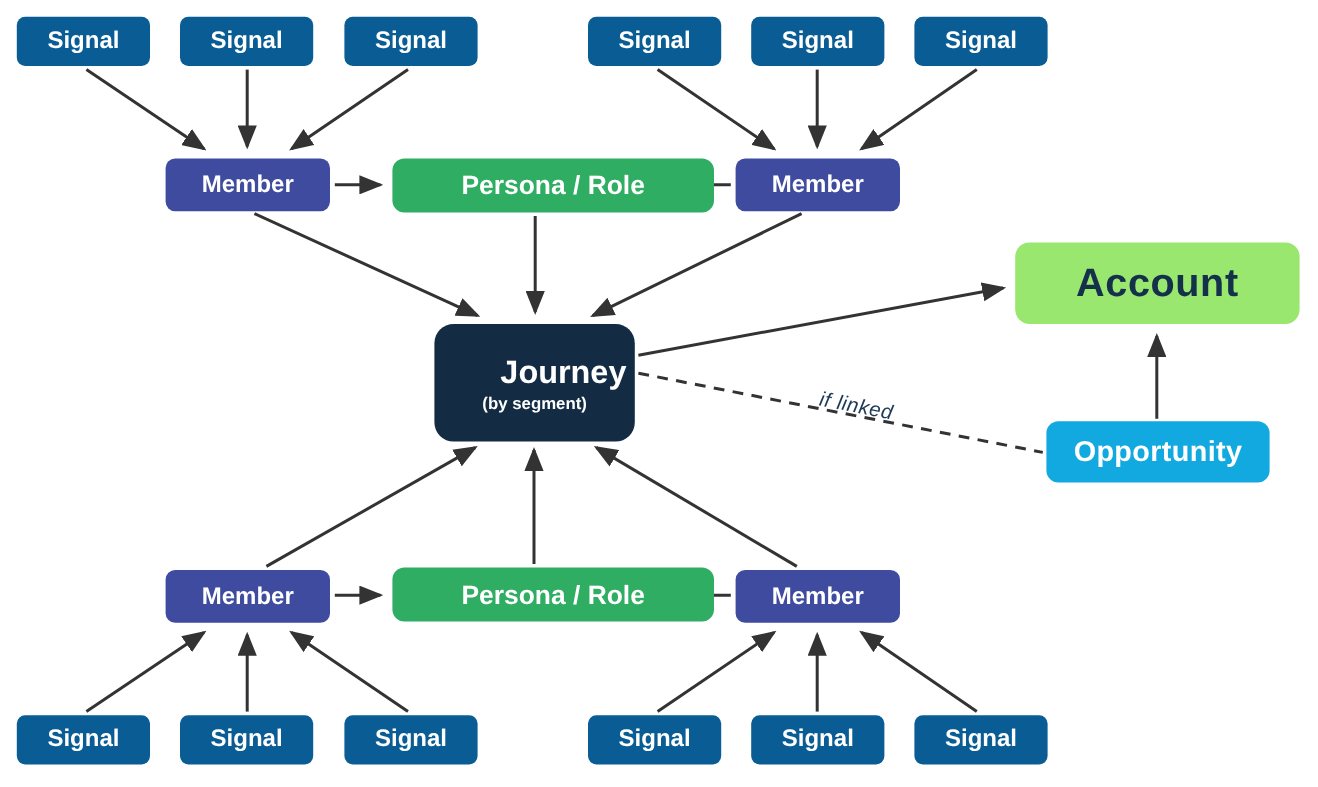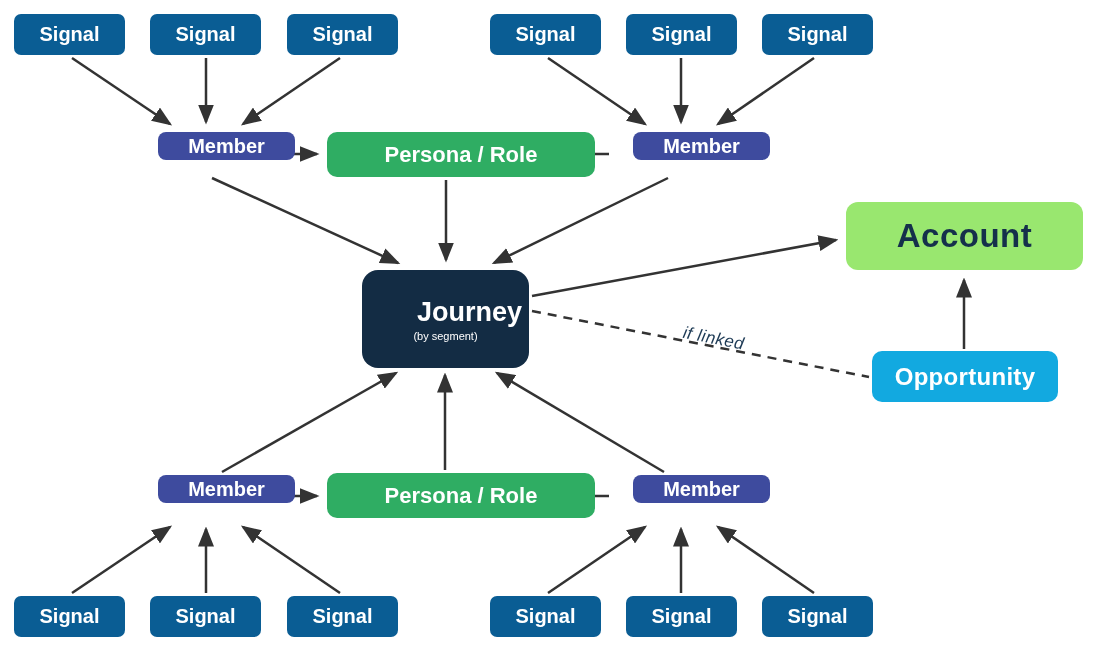--- a/index.html
+++ b/index.html
@@ -29,41 +29,40 @@
     box-sizing: border-box;
     text-align: right;
   }
   .signal {
     width: 111px; height: 41px;
     background: var(--c-signal, #0a5d94);
     border-radius: 7px;
     font-size: 20px;
   }
   .member {
-    width: 137px; height: 28px;
+    width: 137px; height: 44px;
     background: var(--c-member, #3e4b9e);
     border-radius: 8px;
     font-size: 20px;
-    margin-left: 20px;
   }
   .persona {
     width: 268px; height: 45px;
     background: var(--c-persona, #2fad63);
     border-radius: 10px;
     font-size: 22px;
   }
   .journey {
     left: 362px; top: 270px;
     width: 167px; height: 98px;
     background: var(--c-journey, #132c44);
     border-radius: 16px;
     flex-direction: column;
   }
   .journey .journey-title { font-size: 27px; font-weight: bold; line-height: 30px; margin-left: 48px; }
-  .journey .journey-sub { font-size: 11px; font-weight: normal; margin-top: 3px; }
+  .journey .journey-sub { font-size: 14px; font-weight: bold; margin-top: 3px; }
   .account {
     left: 846px; top: 202px;
     width: 237px; height: 68px;
     background: var(--c-account, #99e76f);
     color: var(--c-account_text, #15304b);
     border-radius: 12px;
     font-size: 33px;
     font-weight: bold;
     letter-spacing: 0.5px;
   }

